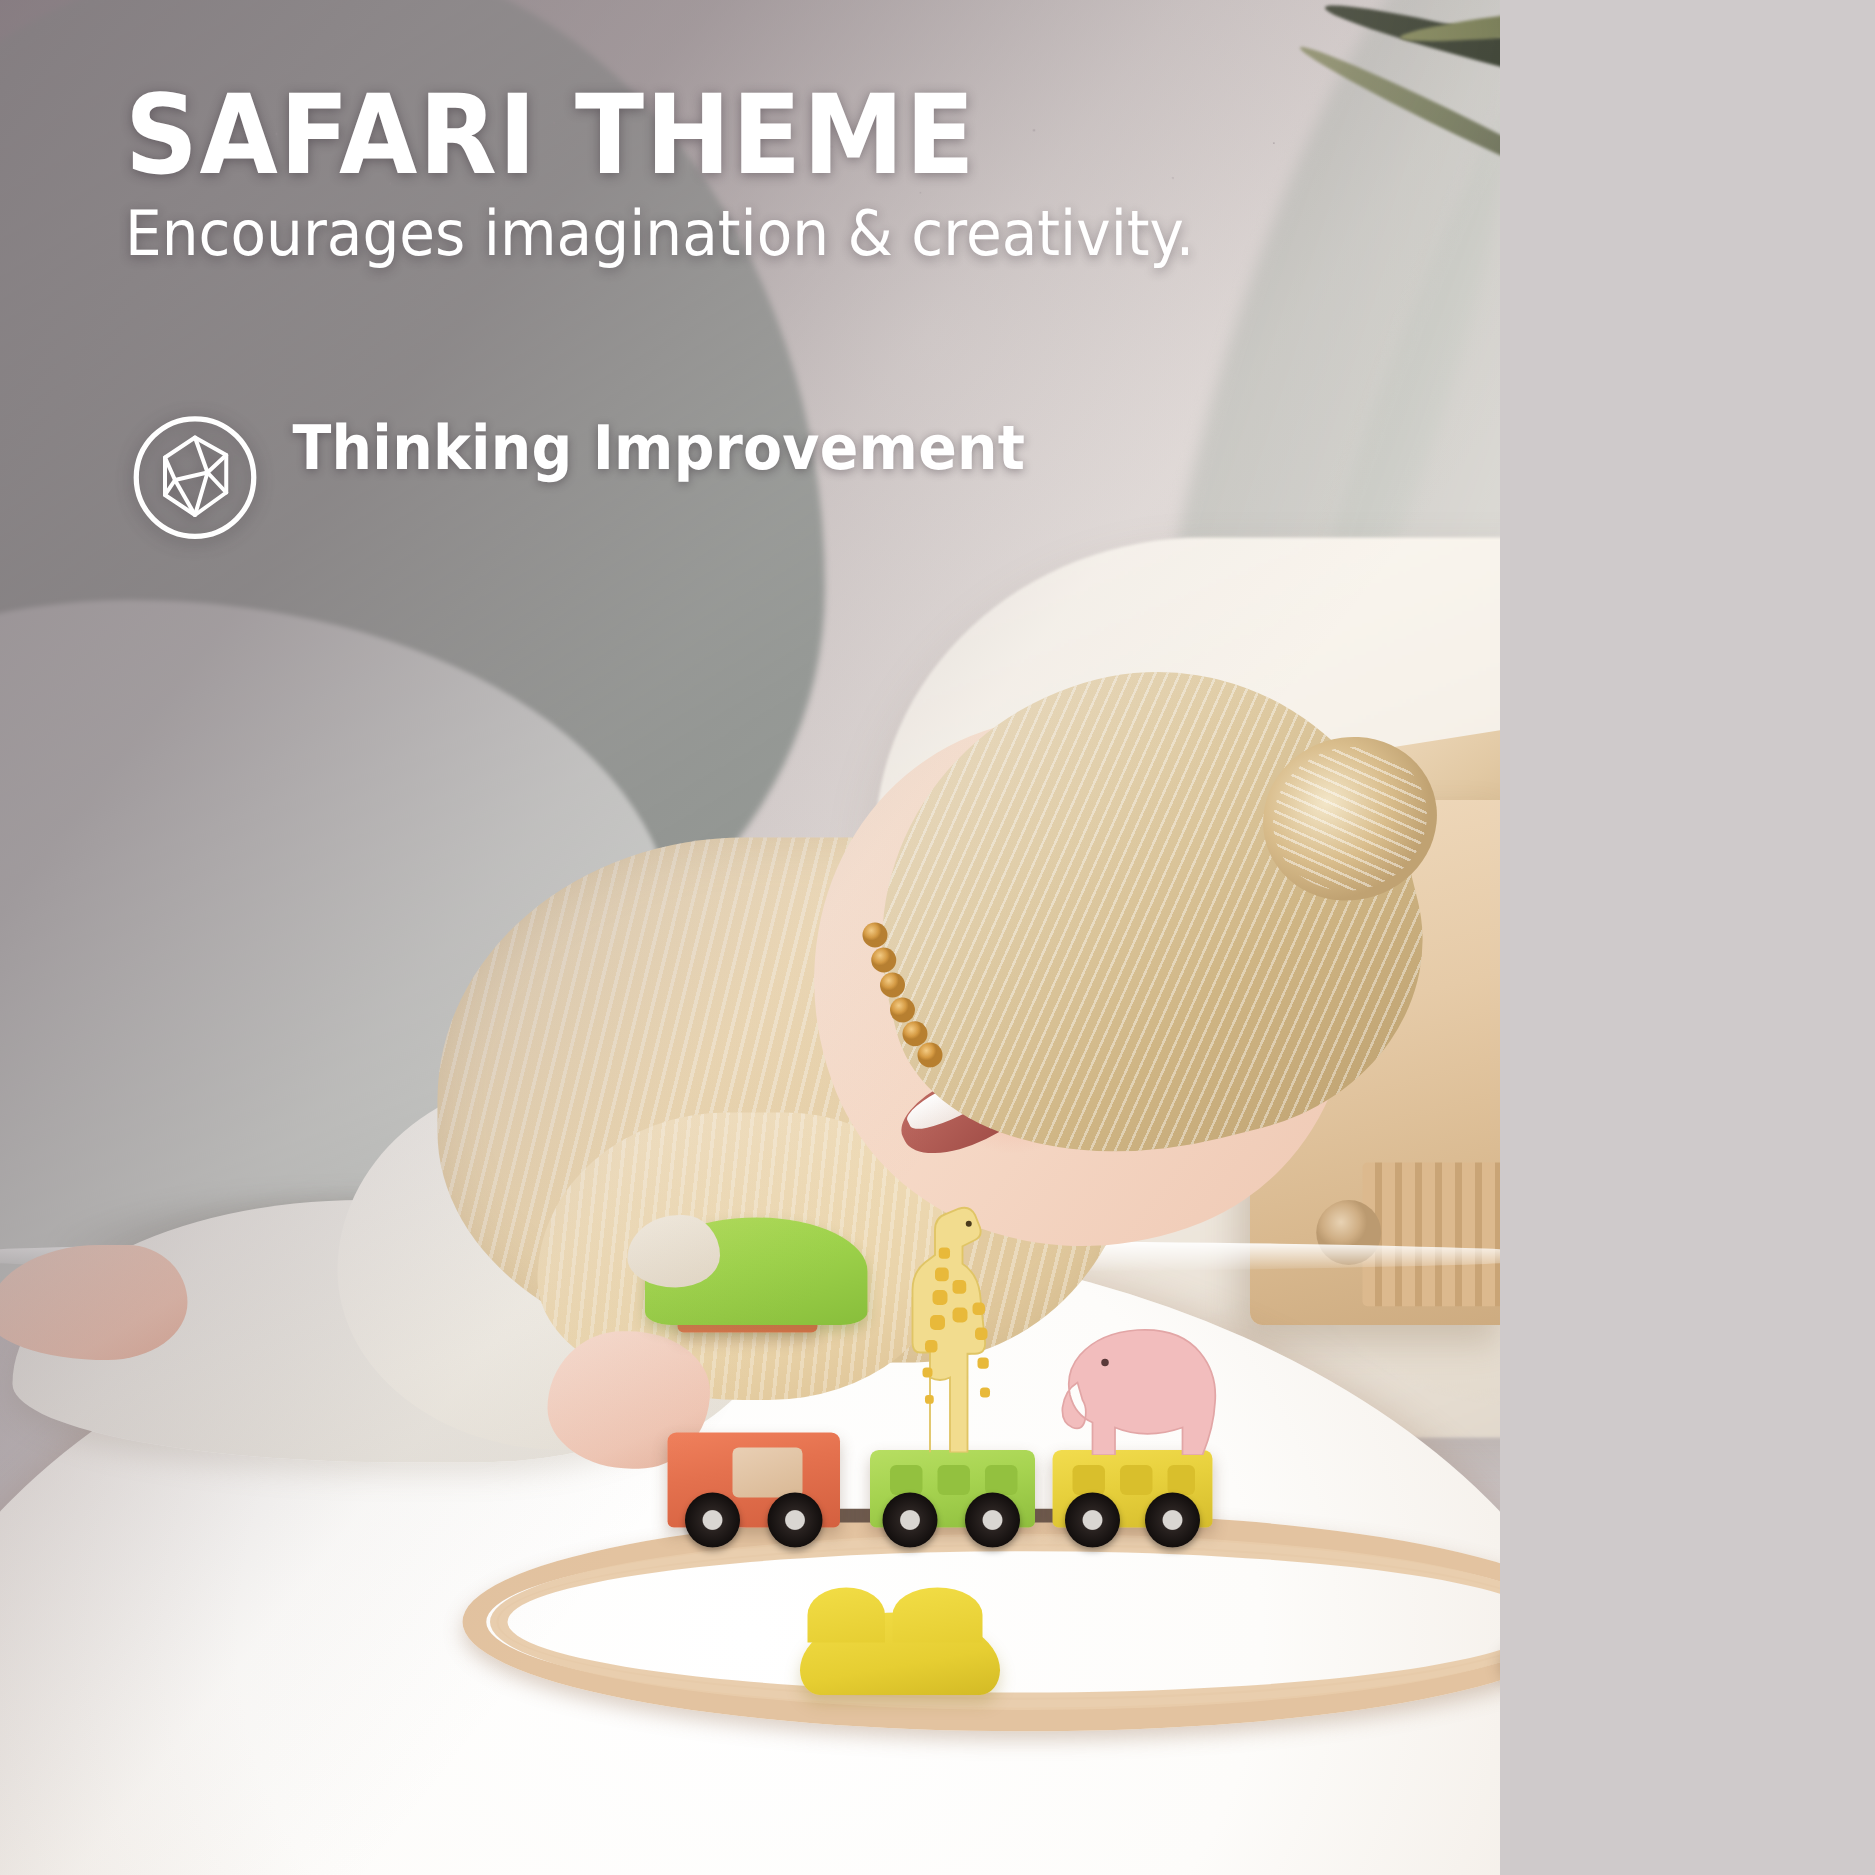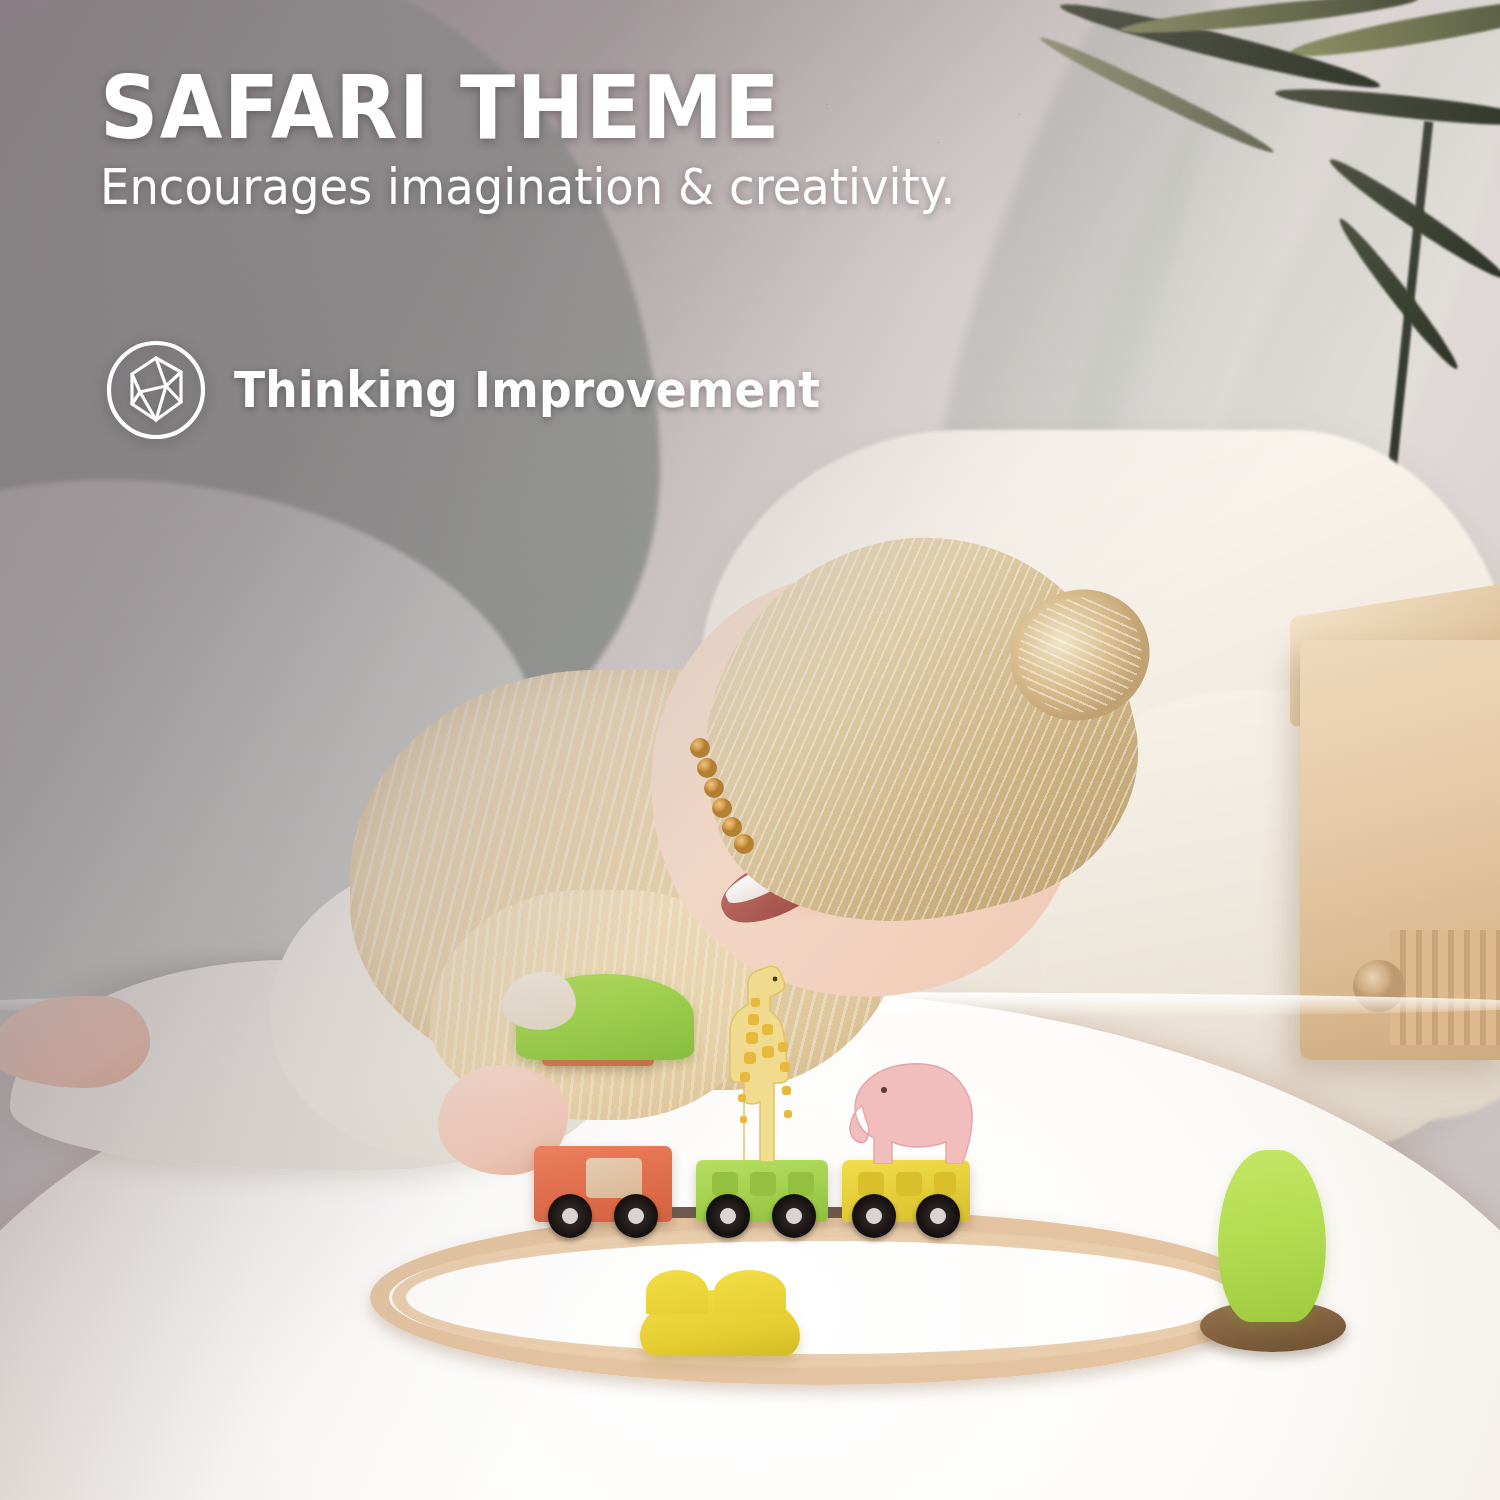--- a/index.html
+++ b/index.html
@@ -1,19 +1,19 @@
 <!DOCTYPE html>
 <html><head>
 <meta charset="utf-8">
 <style>
   * { margin:0; padding:0; box-sizing:border-box; }
   html,body { width:1500px; height:1500px; overflow:hidden; background:#cfcacb; }
   body { font-family:"Liberation Sans", sans-serif; }
 
-  #stage { position:relative; width:1500px; height:1500px; overflow:hidden; }
+  #stage { position:relative; width:1200px; height:1500px; overflow:hidden; }
 
   
   .layer { position:absolute; }
 
   
   #wall { inset:0; background:
        radial-gradient(120% 90% at 62% 18%, #e9e3e0 0%, #ded7d5 34%, #cfc8c8 62%, #bfb8bb 100%); }
 
   
   #floor { left:0; right:0; bottom:0; height:190px;
@@ -209,21 +209,21 @@
         radial-gradient(1.3px 1.3px at 63% 60%, rgba(150,140,145,.75), transparent 60%),
         radial-gradient(2px 2px at 72% 26%, rgba(150,140,145,.8), transparent 60%),
         radial-gradient(1.5px 1.5px at 83% 52%, rgba(150,140,145,.8), transparent 60%),
         radial-gradient(1.6px 1.6px at 91% 33%, rgba(150,140,145,.8), transparent 60%);}
 
   #subtitle { margin-top:12px; font-family:"DejaVu Sans", sans-serif; font-weight:400; font-size:50px;
       line-height:1.02; color:#ffffff; transform:scaleX(.93); transform-origin:left center;
       text-shadow:0 2px 9px rgba(40,30,40,.38); }
 
   #features { position:absolute; left:104px; top:330px; width:900px; }
-  .feature { display:flex; align-items:center; gap:26px; height:120px; }
+  .feature { display:flex; gap:26px; height:120px; }
   .ficon { width:104px; height:104px; flex:0 0 104px; position:relative; }
   .ficon svg { display:block; width:104px; height:104px;
       filter:drop-shadow(0 2px 7px rgba(40,30,40,.42)); }
   .flabel { font-family:"DejaVu Sans", sans-serif; font-weight:700; font-size:49px; color:#fff;
       transform:scaleX(.93); transform-origin:left center; letter-spacing:.2px;
       text-shadow:0 2px 8px rgba(40,30,40,.40); white-space:nowrap; }
 </style>
 </head>
 <body>
 

